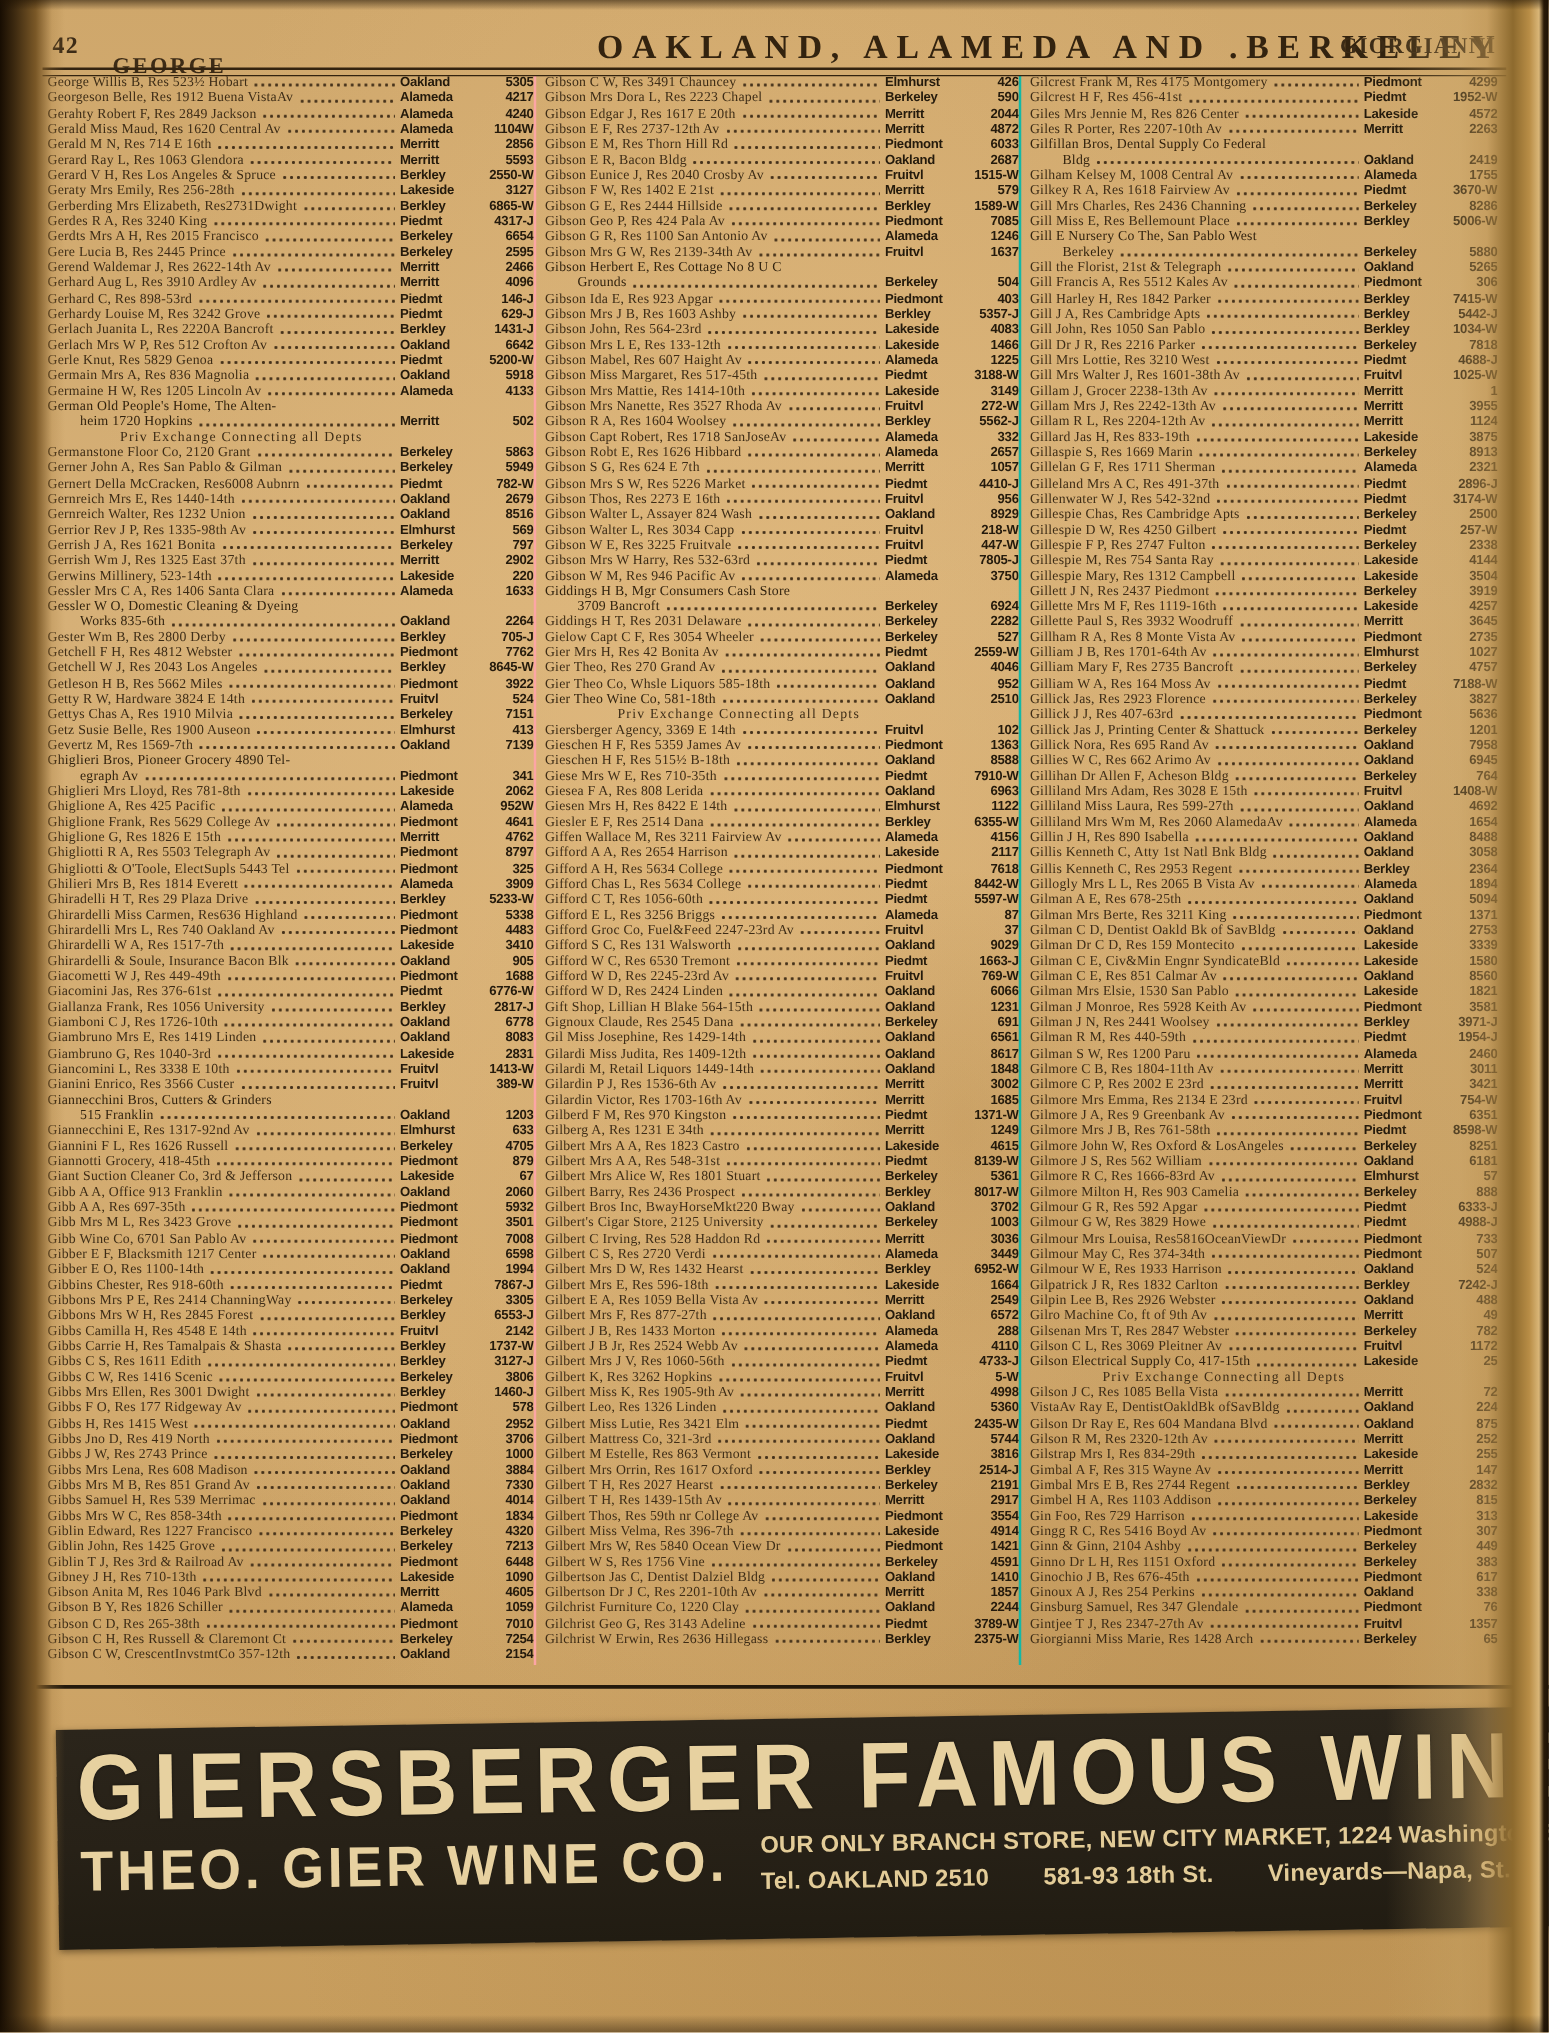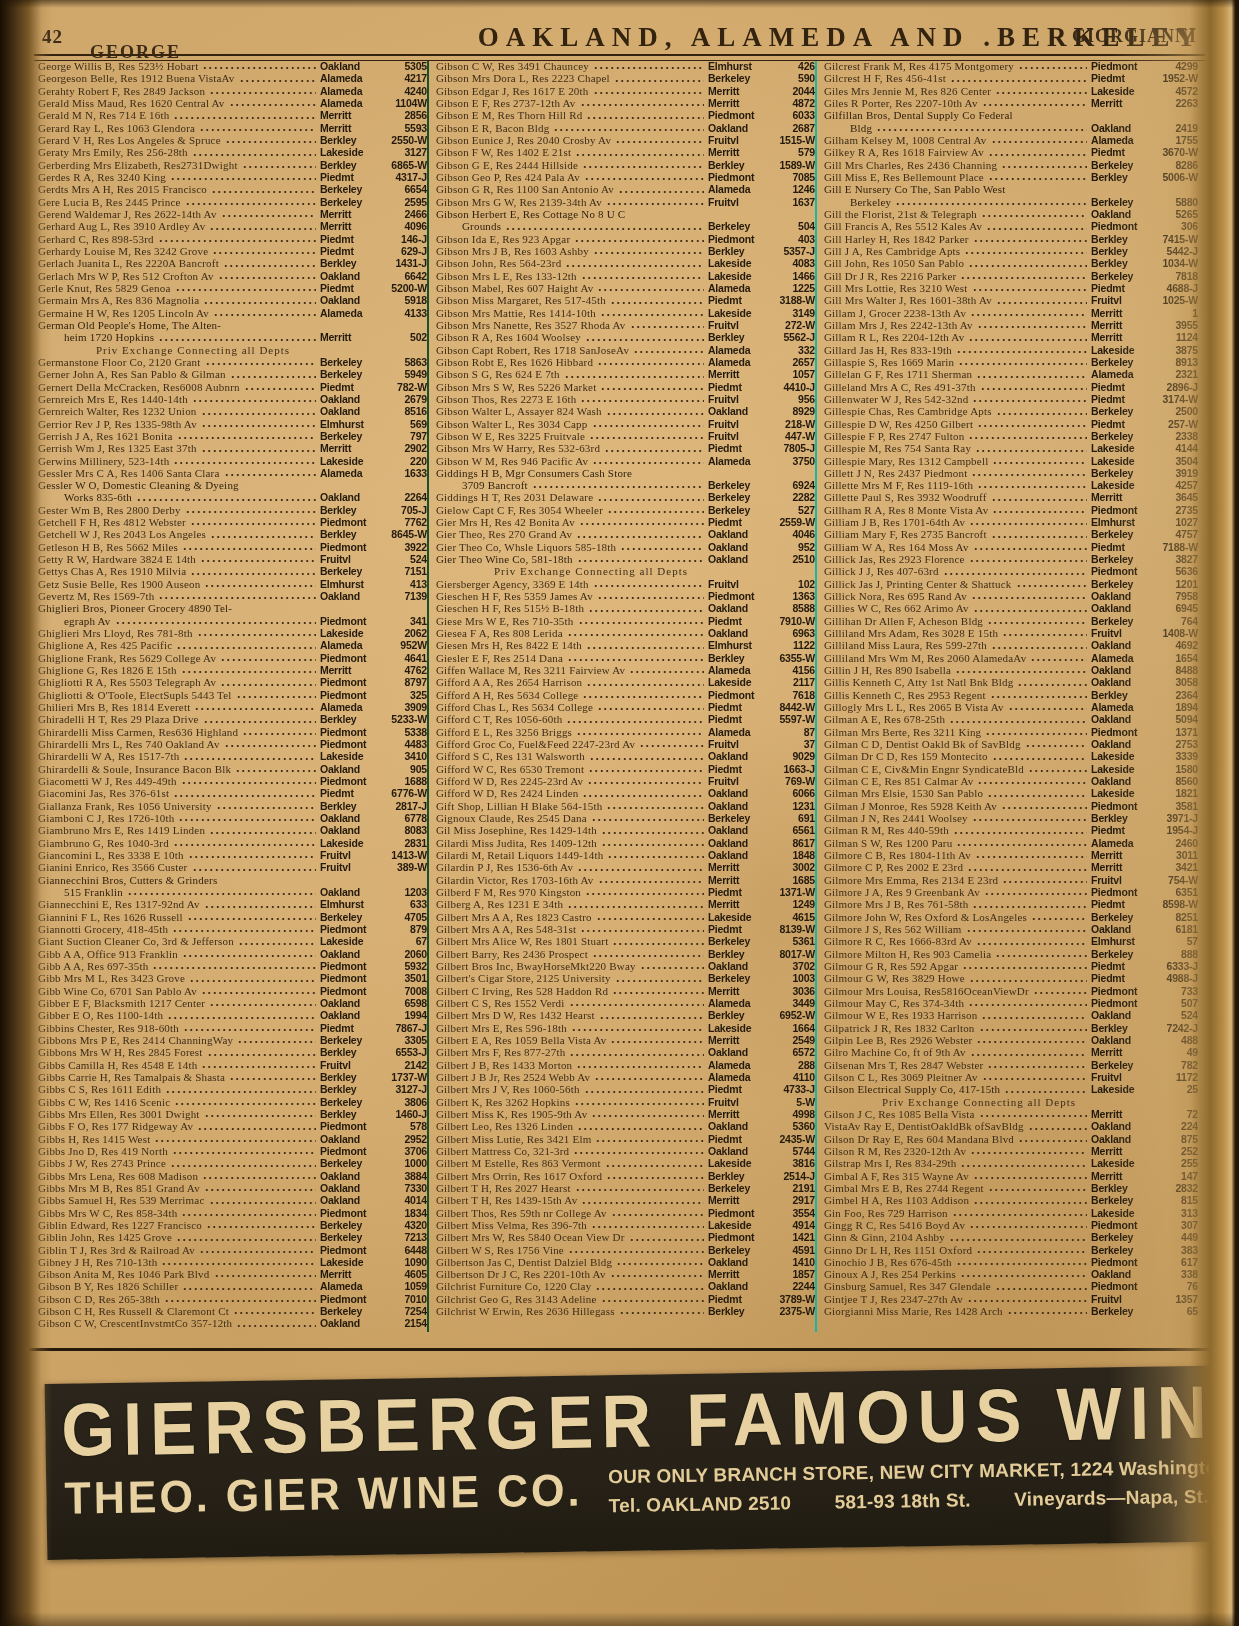--- a/index.html
+++ b/index.html
@@ -34,21 +34,21 @@
   .ptitle{position:absolute;left:0;right:0;top:0;text-align:right;
     font:bold 27px "Liberation Serif",serif;letter-spacing:7px;color:#33230f;}
   .guideR{position:absolute;right:6px;top:4px;font:bold 18px "Liberation Serif",serif;letter-spacing:1px;}
   .dblrule{position:absolute;left:34px;right:34px;top:54px;height:4px;z-index:2;
     border-top:2px solid #33230f;border-bottom:1px solid #33230f;}
 
   
   .cols{position:absolute;left:38px;top:60px;width:1160px;height:1272px;display:flex;z-index:1;}
   .col{height:100%;overflow:hidden;}
   .col1{width:392px;}
-  .col2{width:382px;border-left:2px solid #14532d;padding-left:7px;}
+  .col2{width:382px;border-left:2px solid #fca5a5;padding-left:7px;}
   .col3{width:377px;border-left:2px solid #14b8a6;padding-left:7px;}
   .row{height:12.33px;display:flex;align-items:baseline;white-space:nowrap;overflow:hidden;}
   .nm{font:11px "Liberation Serif",serif;color:#3e2d17;letter-spacing:.2px;}
   .row.bold .nm{font-weight:normal;color:#32230f;}
   .row.ind .nm{padding-left:26px;}
   .row.note .nm{padding-left:58px;flex:1;letter-spacing:1px;}
   .row.hang .nm{flex:1;}
   .leader{flex:1;height:5px;align-self:flex-end;margin:0 4px 2px 4px;
     background-image:radial-gradient(circle,#46321b 1.05px,rgba(0,0,0,0) 1.3px);
     background-size:5.5px 4px;background-repeat:repeat-x;background-position:left bottom;}
@@ -1136,21 +1136,21 @@
         <span class="ex">Berkeley</span>
         <span class="ph">1003</span>
       </div>
       <div class="row">
         <span class="nm">Gilbert C Irving, Res 528 Haddon Rd</span>
         <span class="leader"></span>
         <span class="ex">Merritt</span>
         <span class="ph">3036</span>
       </div>
       <div class="row">
-        <span class="nm">Gilbert C S, Res 1552 Verdi</span>
+        <span class="nm">Gilbert C S, Res 2720 Verdi</span>
         <span class="leader"></span>
         <span class="ex">Alameda</span>
         <span class="ph">3449</span>
       </div>
       <div class="row">
         <span class="nm">Gilbert Mrs D W, Res 1432 Hearst</span>
         <span class="leader"></span>
         <span class="ex">Berkley</span>
         <span class="ph">6952-W</span>
       </div>

